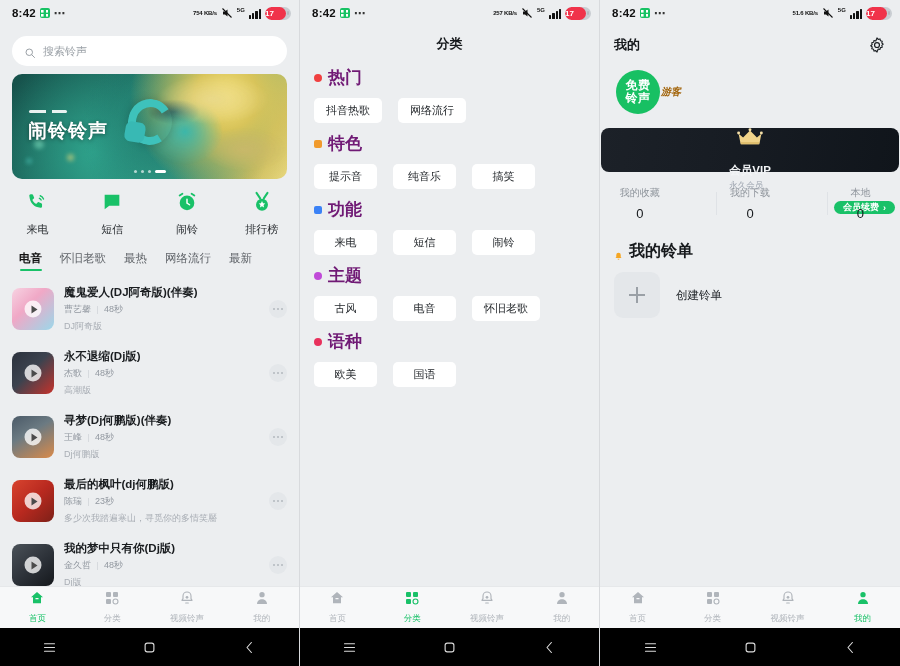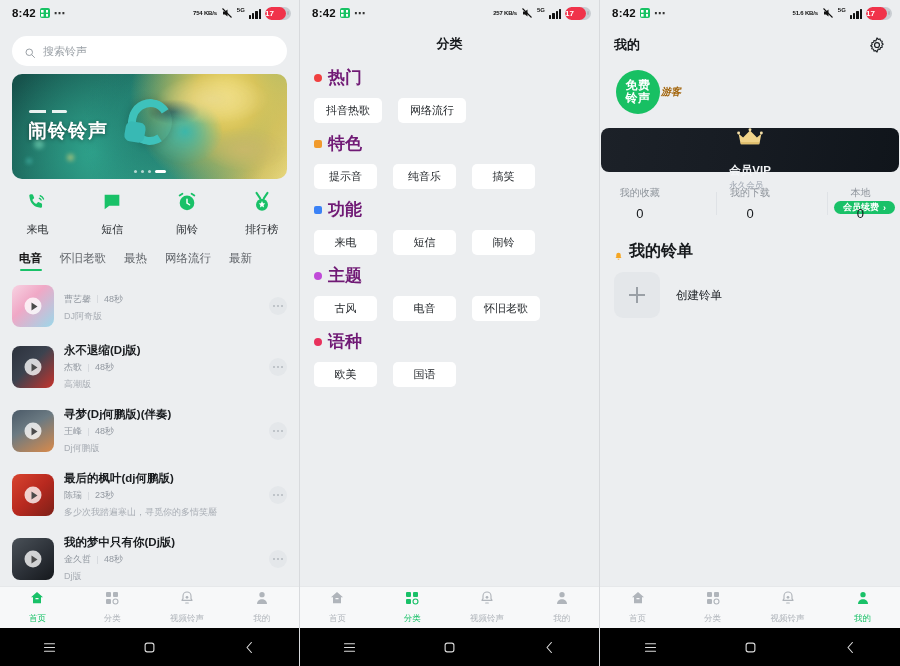--- a/index.html
+++ b/index.html
@@ -362,20 +362,21 @@
         <div class="t">最新</div>
       </div>
 
       <div class="songlist">
 
         <div class="song">
           <div class="cover" style="background:linear-gradient(135deg,#f7d3e2 0%,#f0a8c6 40%,#9ad8ea 100%)">
             <div class="play"></div>
           </div>
           <div class="song-meta">
+            <div class="song-title">魔鬼爱人(DJ阿奇版)(伴奏)</div>
             <div class="song-sub">
               <span>曹艺馨</span>
               <span class="bar"></span>
               <span>48秒</span>
             </div>
             <div class="song-desc">DJ阿奇版</div>
           </div>
           <div class="more">
               <i></i>
               <i></i>

